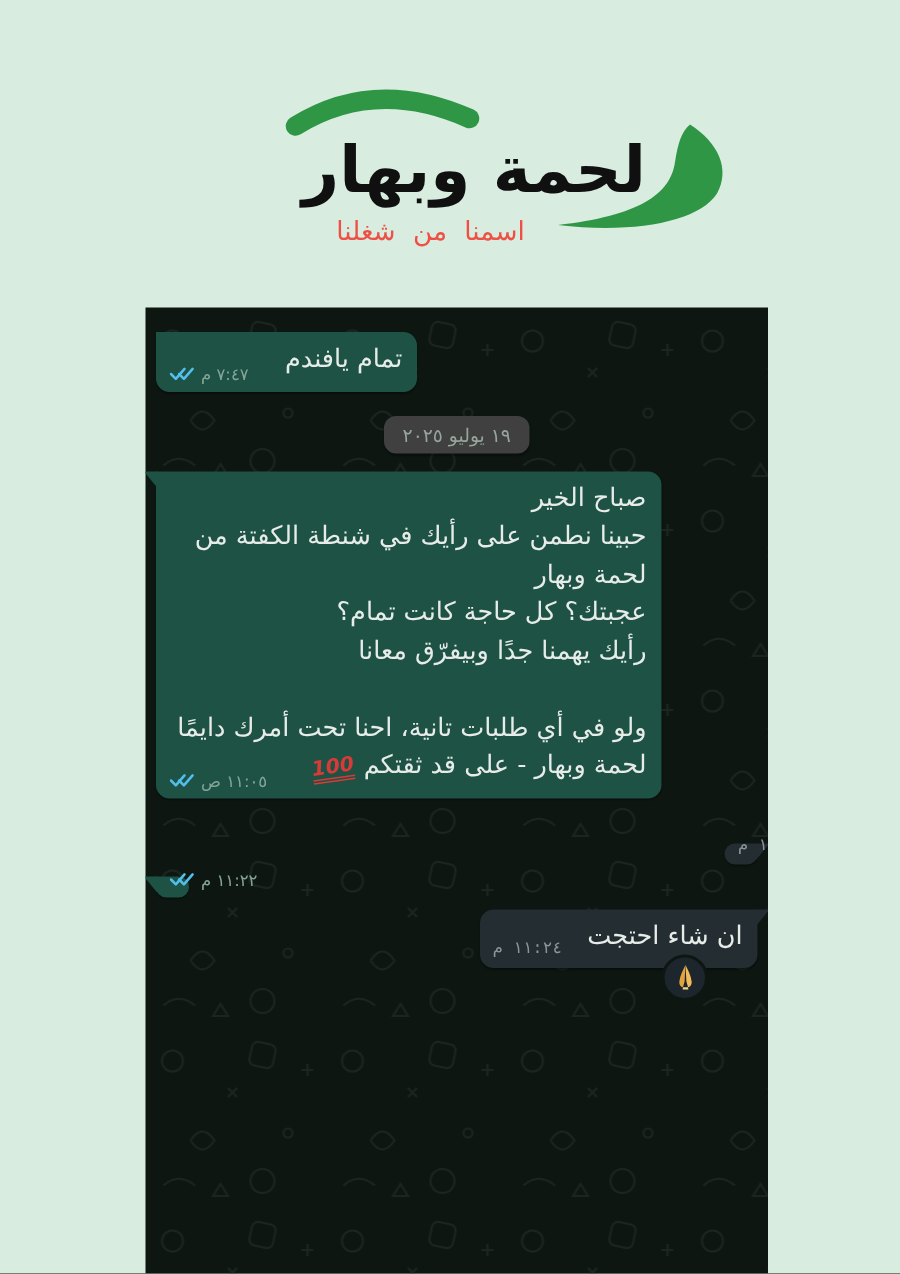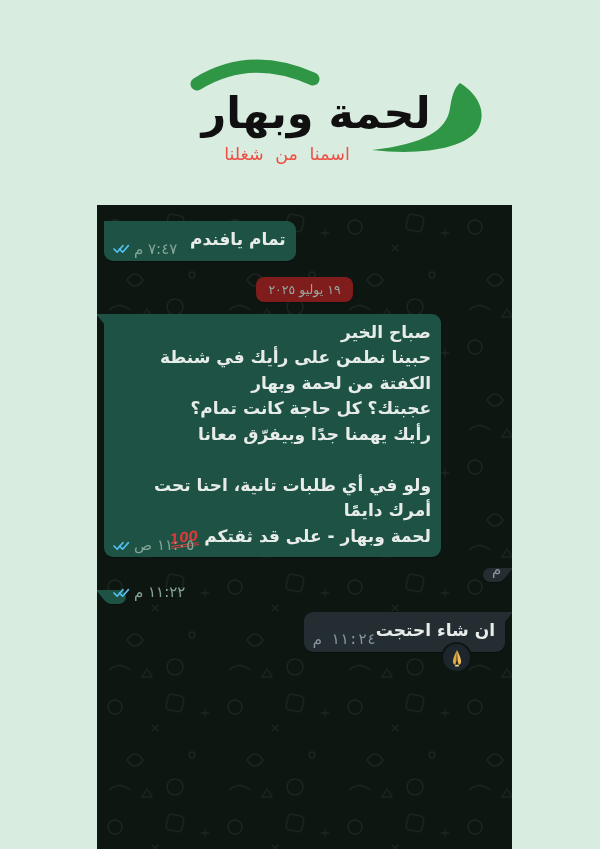--- a/index.html
+++ b/index.html
@@ -52,45 +52,45 @@
     border-left:9px solid transparent;
   }
   .in .bubble::before {
     content:""; position:absolute; top:0; right:-8px;
     width:0; height:0;
     border-top:11px solid #242d32;
     border-right:9px solid transparent;
   }
   .row.no-tail .bubble::before { display:none; }
 
-  .msg-text { white-space:pre-wrap;font-weight:bold; }
+  .msg-text { white-space:pre-wrap; }
   .pad-meta-sm .bubble { padding-left:72px; }
 
   .meta {
     position:absolute; left:9px; bottom:6px;
     direction:ltr;
     display:flex; align-items:center; gap:4px;
-    font-size:15px; line-height:11px;
+    font-size:11px; line-height:11px;
     white-space:nowrap;
   }
   .out .meta { color:#84a698; }
   .in  .meta { color:#8a969e;font-family:Liberation Mono, monospace; }
   .checks { display:flex; align-items:center; }
 
   
   .row.date { justify-content:center; margin:0 0 12px 0; }
   .date-chip {
-    background:#7f1d1d; color:#96a69d;
+    background:#404040; color:#96a69d;
     font-size:12.5px; padding:5px 12px;
     border-radius:8px;
     box-shadow:0 1px 1px rgba(0,0,0,.3);
   }
 
   .mb-lg { margin-bottom:16px; }
-  .mb-md { margin-bottom:11px; }
+  .mb-md { margin-bottom:30px; }
 
   
   .reaction {
     position:absolute; right:33px; top:30px;
     width:31px; height:31px; border-radius:50%;
     background:#1c262c; border:2px solid #0e1612;
     display:flex; align-items:center; justify-content:center;
     z-index:2;
   }
 

